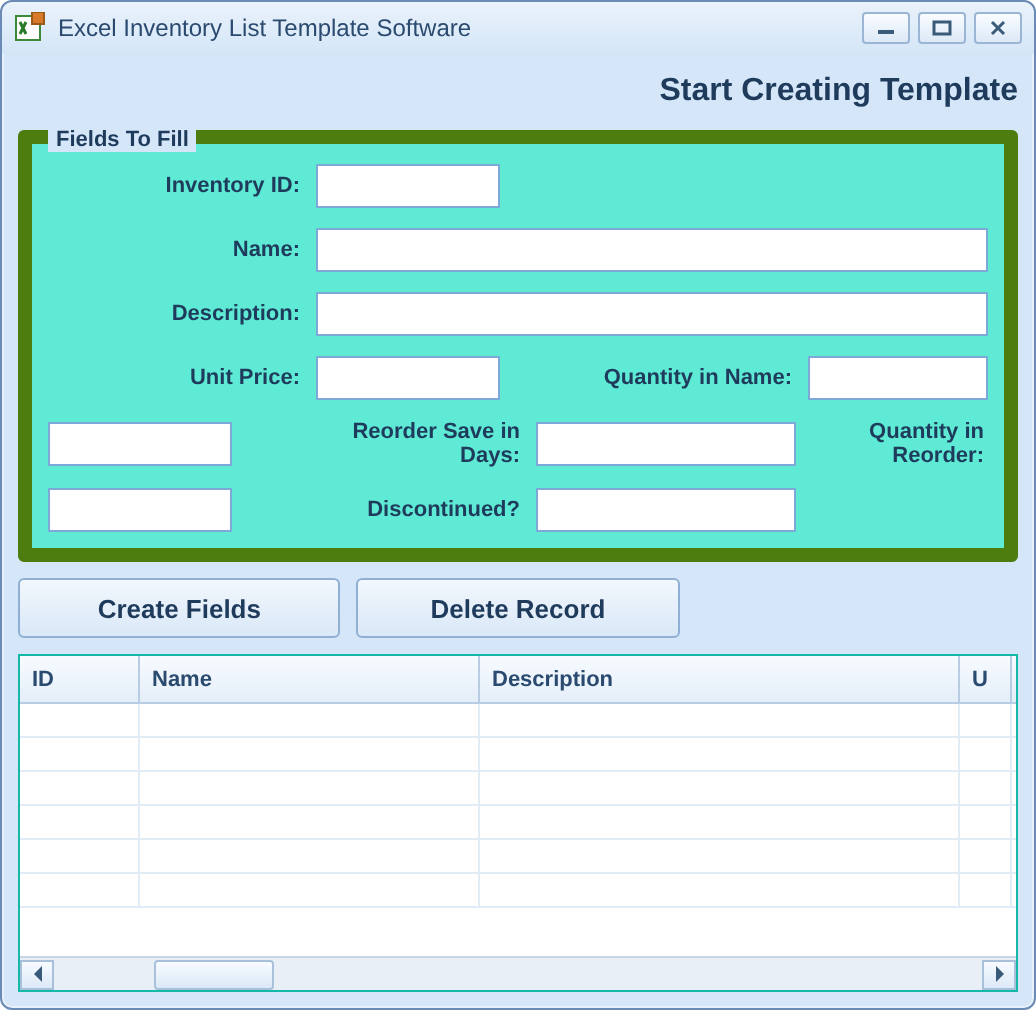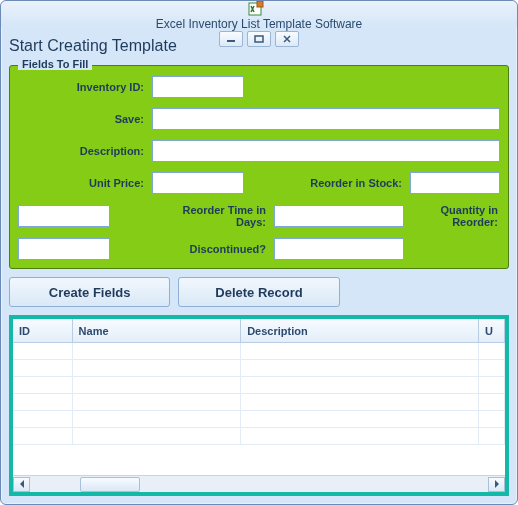--- a/index.html
+++ b/index.html
@@ -21,21 +21,20 @@
   display: flex;
   flex-direction: column;
 }
 .titlebar {
   height: 26px;
   background: linear-gradient(#eaf2fb, #d4e6f8);
   display: flex;
   align-items: center;
   padding: 0 6px;
   border-radius: 6px 6px 0 0;
-  flex-direction: column;
 }
 .app-icon {
   width: 16px; height: 16px;
   margin-right: 6px;
   display: flex; align-items: center; justify-content: center;
 }
 .title-text { color: #2b4a6f; font-size: 12px; flex: 1; }
 .win-controls { display: flex; gap: 4px; }
 .win-btn {
   width: 24px; height: 16px;
@@ -49,31 +48,31 @@
 .win-btn svg { display: block; }
 .client {
   flex: 1;
   padding: 8px;
   display: flex;
   flex-direction: column;
   gap: 6px;
 }
 .heading {
   font-size: 16px;
-  font-weight: normal;
-  text-align: left;
+  font-weight: bold;
+  text-align: right;
   color: #1f3b5c;
   padding: 2px 0 4px;
 }
 .fieldset {
-  border: 1px solid #4d7c0f;
+  border: 7px solid #4d7c0f;
   border-radius: 3px;
   padding: 10px 8px 8px;
   position: relative;
-  background: #84cc16;
+  background: #5eead4;
 }
 .legend {
   position: absolute;
   top: -8px; left: 8px;
   background: #d4e6f8;
   padding: 0 4px;
   font-size: 11px;
   font-weight: bold;
   color: #1f3b5c;
 }
@@ -113,21 +112,21 @@
   border: 1px solid #8fb0d4;
   border-radius: 3px;
   font-weight: bold;
   font-size: 13px;
   color: #1f3b5c;
   cursor: pointer;
   display: flex; align-items: center; justify-content: center;
 }
 .grid-container {
   flex: 1;
-  border: 4px solid #14b8a6;
+  border: 1px solid #14b8a6;
   background: #fff;
   display: flex;
   flex-direction: column;
   overflow: hidden;
   margin-top: 2px;
 }
 .grid-head {
   display: flex;
   background: linear-gradient(#f7fbff, #e4eef9);
   border-bottom: 1px solid #b8cde3;
@@ -221,33 +220,33 @@
     <div class="heading">Start Creating Template</div>
 
     <div class="fieldset">
       <div class="legend">Fields To Fill</div>
       <div class="form-grid">
         <div class="lbl">Inventory ID:</div>
         <div><input class="txt small" value="" style=""></div>
         <div></div>
           <div></div>
 
-        <div class="lbl">Save:</div>
+        <div class="lbl">Name:</div>
         <input class="txt full-span" value="" style="">
 
         <div class="lbl">Description:</div>
         <input class="txt full-span" value="" style="">
 
         <div class="lbl">Unit Price:</div>
         <div><input class="txt small" value="" style=""></div>
-        <div class="lbl">Reorder in Stock:</div>
+        <div class="lbl">Quantity in Name:</div>
         <input class="txt" value="" style="">
 
         <div><input class="txt small" value="" style=""></div>
-        <div class="lbl">Reorder Time in Days:</div>
+        <div class="lbl">Reorder Save in Days:</div>
         <input class="txt" value="" style="">
 
         <div class="lbl">Quantity in Reorder:</div>
         <div><input class="txt small" value="" style=""></div>
         <div class="lbl">Discontinued?</div>
         <input class="txt" value="" style="">
       </div>
     </div>
 
     <div class="btn-row">

